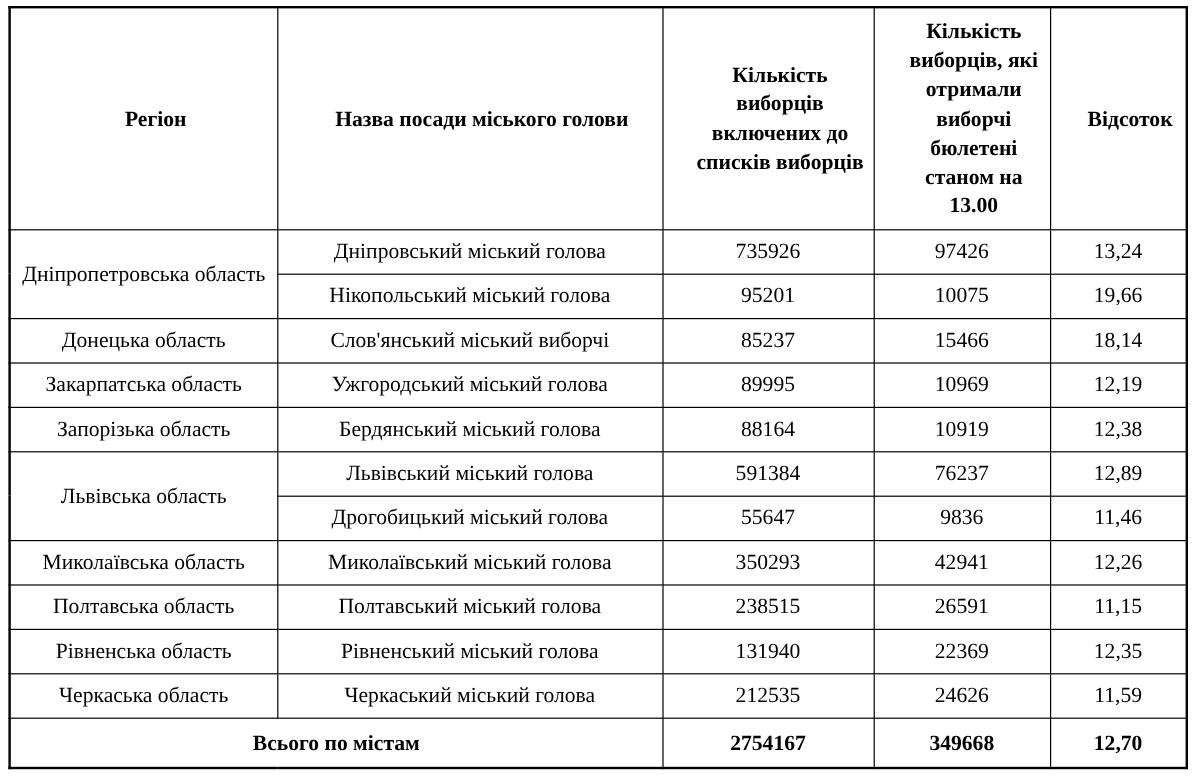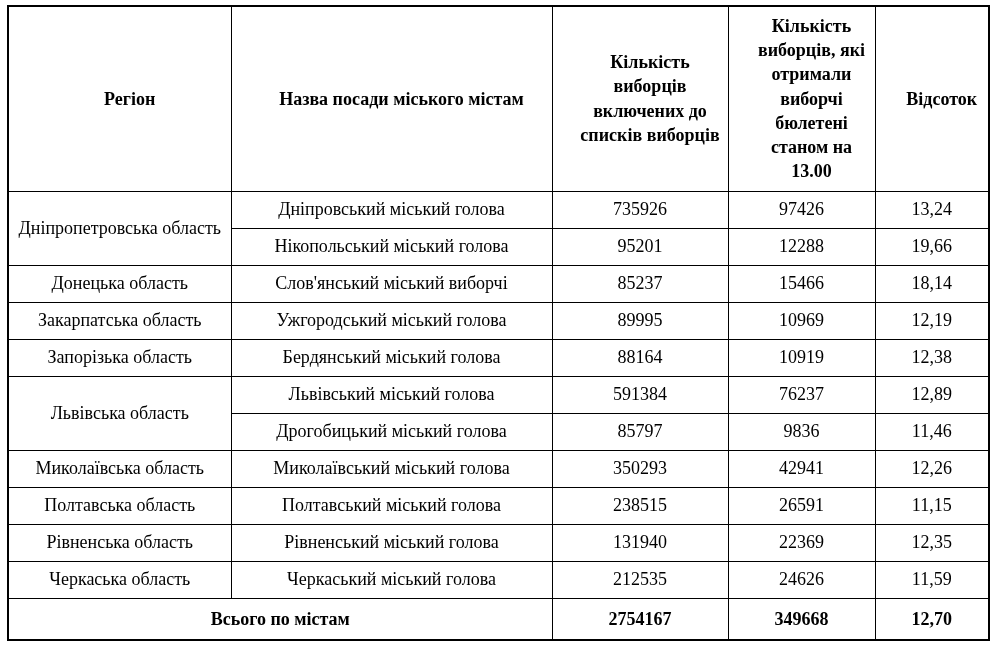--- a/index.html
+++ b/index.html
@@ -58,37 +58,37 @@
     <colgroup>
       <col class="c-region">
       <col class="c-position">
       <col class="c-voters">
       <col class="c-ballots">
       <col class="c-percent">
     </colgroup>
     <tbody>
       <tr class="header-row">
         <th>Регіон</th>
-        <th>Назва посади міського містам</th>
+        <th>Назва посади міського голови</th>
         <th class="va-top">Кількість виборців включених до списків виборців</th>
         <th class="va-top">Кількість виборців, які отримали виборчі бюлетені станом на 13.00</th>
         <th class="va-top">Відсоток</th>
       </tr>
 
       <tr class="data-row">
         <td rowspan="2">Дніпропетровська область</td>
         <td>Дніпровський міський голова</td>
         <td>735926</td>
         <td>97426</td>
         <td>13,24</td>
       </tr>
       <tr class="data-row">
         <td>Нікопольський міський голова</td>
         <td>95201</td>
-        <td>12288</td>
+        <td>10075</td>
         <td>19,66</td>
       </tr>
       <tr class="data-row">
         <td>Донецька область</td>
         <td>Слов'янський міський виборчі</td>
         <td>85237</td>
         <td>15466</td>
         <td>18,14</td>
       </tr>
       <tr class="data-row">
@@ -107,21 +107,21 @@
       </tr>
       <tr class="data-row">
         <td rowspan="2">Львівська область</td>
         <td>Львівський міський голова</td>
         <td>591384</td>
         <td>76237</td>
         <td>12,89</td>
       </tr>
       <tr class="data-row">
         <td>Дрогобицький міський голова</td>
-        <td>85797</td>
+        <td>55647</td>
         <td>9836</td>
         <td>11,46</td>
       </tr>
       <tr class="data-row">
         <td>Миколаївська область</td>
         <td>Миколаївський міський голова</td>
         <td>350293</td>
         <td>42941</td>
         <td>12,26</td>
       </tr>

